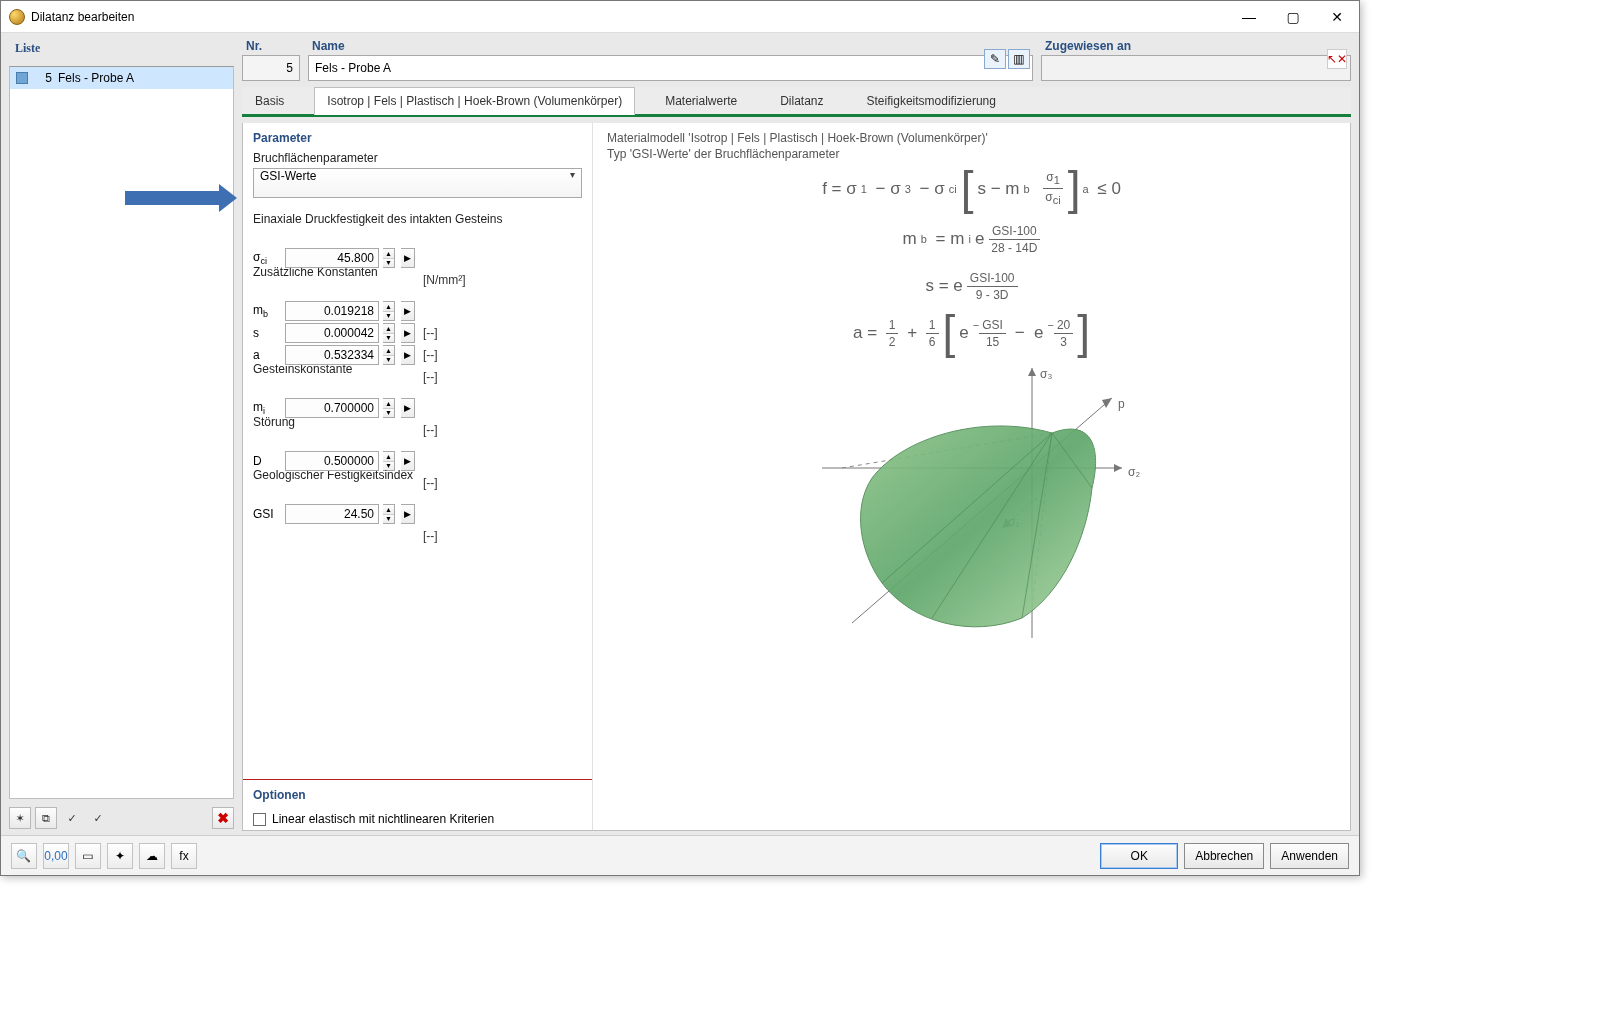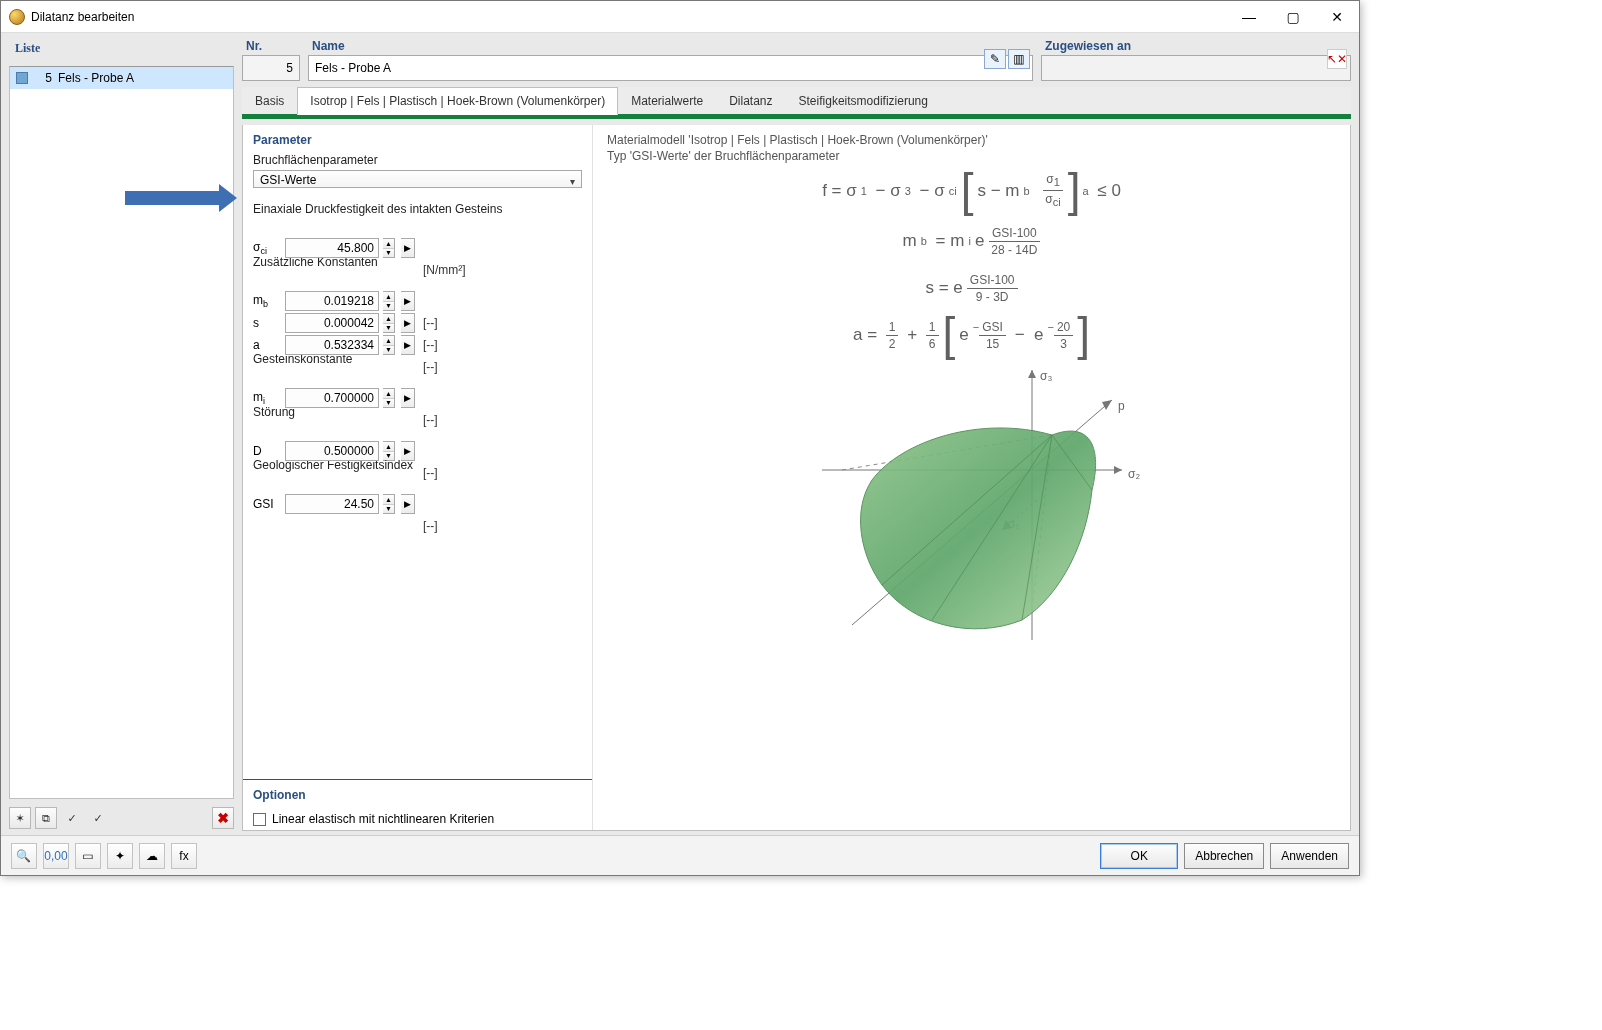--- a/index.html
+++ b/index.html
@@ -30,31 +30,31 @@
   .txtinput { height:26px; border:1px solid #a9a9a9; background:#fff; padding:0 6px; display:flex; align-items:center; }
   .nr-input { background:#f4f4f4; text-align:right; padding-right:6px; justify-content:flex-end; }
   .name-wrap { position:relative; }
   .name-wrap .txtinput { padding-right:58px; }
   .name-icons { position:absolute; right:3px; top:50%; transform:translateY(-50%); display:flex; gap:2px; }
   .mini-icon { width:22px; height:20px; border:1px solid #8aa9cf; background:#eaf2fb; display:flex; align-items:center; justify-content:center; font-size:11px; }
   .assign-wrap { position:relative; }
   .assign-wrap .txtinput { background:#f2f2f2; padding-right:30px; }
   .assign-wrap .ptr-icon { position:absolute; right:4px; top:50%; transform:translateY(-50%); width:20px; height:20px; border:1px solid #ccc; display:flex; align-items:center; justify-content:center; background:#fff; color:#c00; font-size:11px; }
 
-  .tabs { display:flex; gap:0; border-bottom:5px solid #15803d; background:#ececec; }
+  .tabs { display:flex; gap:17px; border-bottom:3px solid #15803d; background:#ececec; }
   .tab { padding:6px 12px; border:1px solid transparent; border-bottom:none; color:#333; background:#ececec; }
   .tab.active { background:#fff; border-color:#bfbfbf; border-bottom:1px solid #fff; margin-bottom:-1px; }
   .tab-pane { flex:1; background:#fff; border:1px solid #bfbfbf; border-top:none; display:grid; grid-template-columns:350px 1fr; }
 
   .param-col { border-right:1px solid #e1e1e1; display:flex; flex-direction:column; }
   .section-title { font-weight:700; color:#2a4f82; padding:8px 10px 6px 10px; }
   .param-body { padding:0 10px 10px 10px; display:flex; flex-direction:column; gap:14px; }
   .sublabel { color:#222; margin-bottom:3px; }
 
-  .combo { height:18px; border:1px solid #a9a9a9; background:linear-gradient(#fff,#f4f4f4); display:flex; align-items:flex-end; justify-content:space-between; padding:0 6px; }
+  .combo { height:30px; border:1px solid #a9a9a9; background:linear-gradient(#fff,#f4f4f4); display:flex; align-items:flex-start; justify-content:space-between; padding:0 6px; }
   .combo .caret { font-size:10px; color:#444; }
 
   .prm-row { display:grid; grid-template-columns:28px 94px 14px 14px 1fr; align-items:center; gap:4px; height:22px; }
   .prm-row .sym { }
   .prm-row sub { font-size:9px; }
   .numbox { height:20px; border:1px solid #a9a9a9; background:#fdfdfd; text-align:right; padding:0 4px 0 4px; display:flex; align-items:center; justify-content:flex-end; position:relative; }
   .spin { width:12px; height:20px; display:flex; flex-direction:column; border:1px solid #a9a9a9; border-left:none; }
   .spin div { flex:1; display:flex; align-items:center; justify-content:center; font-size:7px; background:linear-gradient(#fdfdfd,#ececec); }
   .spin div:first-child { border-bottom:1px solid #ccc; }
   .go { width:14px; height:20px; border:1px solid #a9a9a9; border-left:none; display:flex; align-items:center; justify-content:center; font-size:9px; background:linear-gradient(#fdfdfd,#ececec); }

